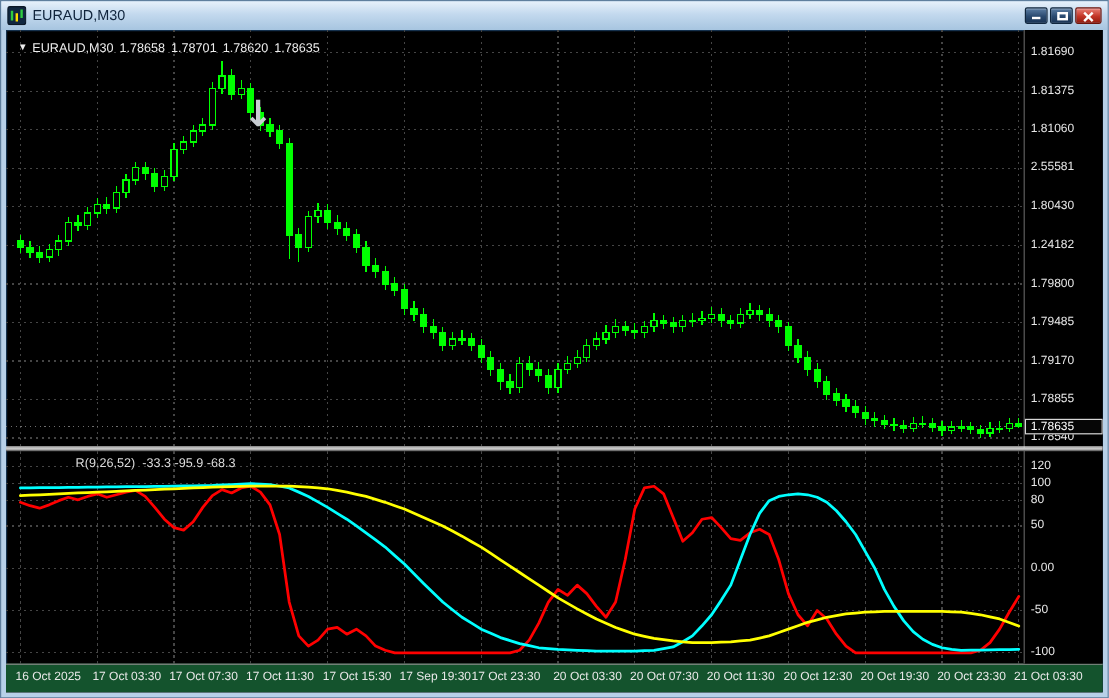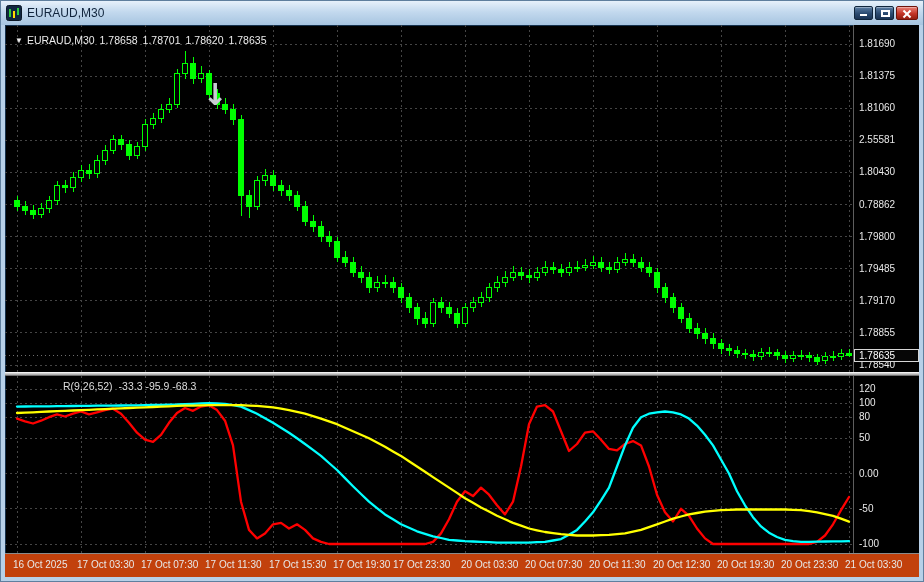--- a/index.html
+++ b/index.html
@@ -19,21 +19,21 @@
   .glyph-close{position:absolute;inset:0;}
   .glyph-close::before,.glyph-close::after{content:"";position:absolute;left:5px;top:6px;width:10px;height:2px;background:#fff;}
   .glyph-close::before{transform:rotate(45deg);}
   .glyph-close::after{transform:rotate(-45deg);}
   .chart-client{position:absolute;left:4px;top:24px;width:914px;height:552px;background:#000;overflow:hidden;
     box-shadow:inset 0 0 0 1px #15314d;}
   #main-pane{position:absolute;left:0;top:0;width:848px;height:347px;}
   #indicator-pane{position:absolute;left:0;top:351px;width:848px;height:177px;}
   .divider{position:absolute;left:0;top:347px;width:100%;height:4px;z-index:6;
     background:linear-gradient(#dcdcdc,#a2a2a2);border-top:1px solid #f2f2f2;border-bottom:1px solid #6f6f6f;cursor:row-resize;}
-  #time-axis{position:absolute;left:0;top:528px;width:100%;height:24px;background:#c2410c;border-top:1px solid #8b8b8b;z-index:2;}
+  #time-axis{position:absolute;left:0;top:528px;width:100%;height:24px;background:#14532d;border-top:1px solid #8b8b8b;z-index:2;}
   #price-scale{position:absolute;left:848px;top:0;width:66px;height:528px;background:#000;border-left:1px solid #5e5e5e;z-index:3;}
   .p-label{position:absolute;left:5px;color:#e8e8e8;font-size:10px;line-height:12px;white-space:nowrap;}
   .t-label{position:absolute;top:5px;color:#e8e8e8;font-size:10px;white-space:nowrap;}
   .symbol-label{position:absolute;left:10px;top:9px;color:#ececec;font-size:10.5px;z-index:4;white-space:nowrap;}
   .symbol-label span{margin-right:5px;}
   .symbol-label .dd{font-size:8px;position:relative;top:-1px;margin-right:4px;cursor:pointer;}
   .indicator-label{position:absolute;left:10px;top:355px;color:#dcdcdc;font-size:10.5px;z-index:4;white-space:nowrap;padding-left:48px;}
   .indicator-label span{margin-right:6px;}
   .bid-box{position:absolute;left:0;right:0;top:324px;height:13px;background:#060606;border:1px solid #d6d6d6;
     color:#fff;font-size:10px;line-height:11px;padding-left:4px;z-index:5;}
@@ -348,39 +348,39 @@
     <div class="indicator-label">
       <span>R(9,26,52)</span><span>-33.3 -95.9 -68.3</span>
     </div>
 
     <div id="time-axis">
         <div class="t-label" style="left: 8px;">16 Oct 2025</div>
         <div class="t-label" style="left: 72px;">17 Oct 03:30</div>
         <div class="t-label" style="left: 136px;">17 Oct 07:30</div>
         <div class="t-label" style="left: 200px;">17 Oct 11:30</div>
         <div class="t-label" style="left: 264px;">17 Oct 15:30</div>
-        <div class="t-label" style="left: 328px;">17 Oct 19:30</div>
+        <div class="t-label" style="left: 328px;">17 Sep 19:30</div>
         <div class="t-label" style="left: 388px;">17 Oct 23:30</div>
         <div class="t-label" style="left: 456px;">20 Oct 03:30</div>
         <div class="t-label" style="left: 520px;">20 Oct 07:30</div>
         <div class="t-label" style="left: 584px;">20 Oct 11:30</div>
         <div class="t-label" style="left: 648px;">20 Oct 12:30</div>
         <div class="t-label" style="left: 712px;">20 Oct 19:30</div>
         <div class="t-label" style="left: 776px;">20 Oct 23:30</div>
         <div class="t-label" style="left: 840px;">21 Oct 03:30</div>
       </div>
 
     <div id="price-scale">
       <div class="bid-box"><span>1.78635</span></div>
     <div class="p-label" style="top: 13px;">1.81690</div>
         <div class="p-label" style="top: 45px;">1.81375</div>
         <div class="p-label" style="top: 77px;">1.81060</div>
         <div class="p-label" style="top: 109px;">2.55581</div>
         <div class="p-label" style="top: 141px;">1.80430</div>
-        <div class="p-label" style="top: 174px;">0.78862</div>
+        <div class="p-label" style="top: 174px;">1.24182</div>
         <div class="p-label" style="top: 206px;">1.79800</div>
         <div class="p-label" style="top: 238px;">1.79485</div>
         <div class="p-label" style="top: 270px;">1.79170</div>
         <div class="p-label" style="top: 302px;">1.78855</div>
         <div class="p-label" style="top: 334px;">1.78540</div>
         <div class="p-label" style="top: 358px;">120</div>
         <div class="p-label" style="top: 372px;">100</div>
         <div class="p-label" style="top: 386px;">80</div>
         <div class="p-label" style="top: 407px;">50</div>
         <div class="p-label" style="top: 443px;">0.00</div>

